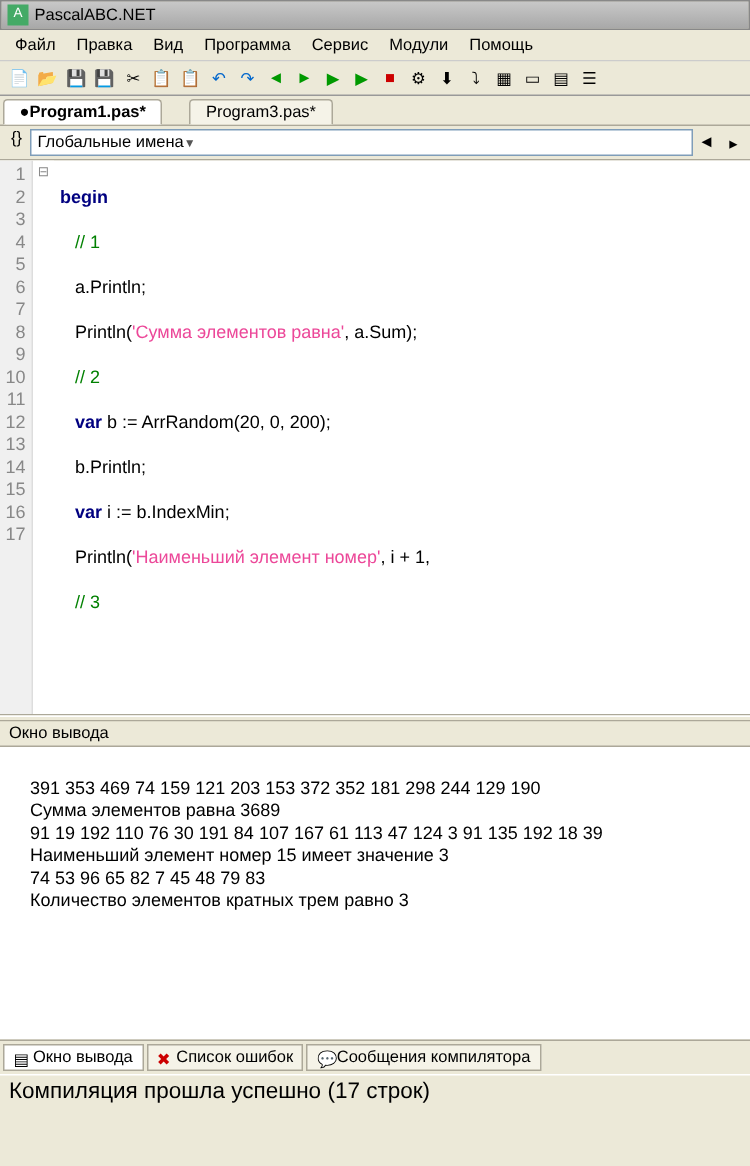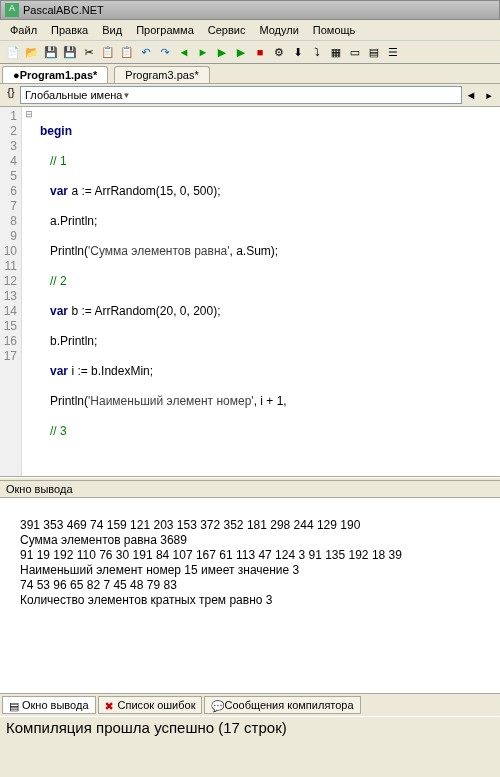--- a/index.html
+++ b/index.html
@@ -4,36 +4,36 @@
 <style>
 * { margin:0; padding:0; box-sizing:border-box; font-family:Tahoma,Arial,sans-serif; }
 body { background:#ece9d8; width:500px; height:777px; overflow:hidden; font-size:11px; }
 .titlebar { background:linear-gradient(#c8c8c8,#a8a8a8); height:20px; display:flex; align-items:center; padding:0 4px; border:1px solid #888; }
 .titlebar .ico { width:14px; height:14px; background:#4a6; margin-right:4px; font-size:9px; text-align:center; color:#fff; }
 .menubar { background:#ece9d8; padding:2px 4px; display:flex; gap:2px; border-bottom:1px solid #ccc; }
 .menubar span { padding:2px 6px; cursor:default; }
 .toolbar { background:#ece9d8; padding:2px 4px; display:flex; gap:1px; border-bottom:1px solid #999; flex-wrap:nowrap; overflow:hidden; }
 .tbtn { width:18px; height:18px; border:1px solid transparent; display:flex; align-items:center; justify-content:center; font-size:11px; }
 .tabs { background:#ece9d8; display:flex; padding:2px 2px 0 2px; border-bottom:1px solid #aca899; }
-.tab { background:#f5f3e8; border:1px solid #aca899; border-bottom:none; padding:2px 10px; margin-right:6px; font-size:11px; border-radius:3px 3px 0 0; }
+.tab { background:#f5f3e8; border:1px solid #aca899; border-bottom:none; padding:2px 10px; margin-right:18px; font-size:11px; border-radius:3px 3px 0 0; }
 .tab.active { background:#fff; font-weight:bold; }
 .scopebar { background:#ece9d8; display:flex; padding:2px; border-bottom:1px solid #aca899; }
 .scope-ico { width:18px; text-align:center; }
 .scope-sel { flex:1; background:#fff; border:1px solid #7f9db9; padding:1px 4px; font-size:11px; display:flex; align-items:center; }
 .scope-btns { display:flex; }
 .editor { background:#fff; height:370px; display:flex; font-family:'Courier New',monospace; font-size:12px; overflow:hidden; border-bottom:1px solid #aca899; }
 .gutter { background:#f0f0f0; color:#888; text-align:right; padding:2px 4px 2px 2px; border-right:1px solid #ddd; min-width:22px; }
 .gutter div { height:15px; line-height:15px; }
 .fold { width:14px; background:#fff; }
 .fold div { height:15px; line-height:15px; text-align:center; color:#888; font-size:9px; }
 .code { flex:1; padding:2px 4px; white-space:pre; line-height:15px; }
 .code div { height:15px; }
 .kw { color:#000080; font-weight:bold; }
 .cm { color:#008000; }
-.str { color:#404040; }
+.str { color:#ec4899; }
 .num { color:#000; }
 .splitter { height:4px; background:#ece9d8; border-top:1px solid #fff; border-bottom:1px solid #aca899; }
 .out-title { background:#ece9d8; padding:2px 6px; border-bottom:1px solid #aca899; font-size:11px; }
 .output { background:#fff; font-family:'Courier New',monospace; font-size:12px; padding:20px; height:195px; white-space:pre-wrap; line-height:14px; overflow:hidden; }
 .btabs { background:#ece9d8; display:flex; padding:2px; border-top:1px solid #aca899; }
 .btab { background:#f5f3e8; border:1px solid #aca899; padding:2px 6px; margin-right:2px; font-size:11px; display:flex; align-items:center; gap:3px; }
 .btab.active { background:#fff; }
 .bico { width:10px; height:10px; display:inline-block; }
 .status { background:#ece9d8; padding:2px 6px; font-size:15px; border-top:1px solid #fff; }
 .chev { font-size:8px; color:#555; }
@@ -116,21 +116,20 @@
       <div>15</div>
       <div>16</div>
       <div>17</div>
   </div>
   <div class="fold">
       <div>⊟</div>
     </div>
   <div class="code">
 <div><span class="kw">begin</span></div>
 <div><span class="cm">   // 1</span></div>
-<div><span>   </span><span class="kw">var</span><span> a := ArrRandom(</span><span class="num">15</span><span>, </span><span class="num">0</span><span>, </span><span class="num">500</span><span>);</span></div>
 <div><span>   a.Println;</span></div>
 <div><span>   Println(</span><span class="str">'Сумма элементов равна'</span><span>, a.Sum);</span></div>
 <div><span class="cm">   // 2</span></div>
 <div><span>   </span><span class="kw">var</span><span> b := ArrRandom(</span><span class="num">20</span><span>, </span><span class="num">0</span><span>, </span><span class="num">200</span><span>);</span></div>
 <div><span>   b.Println;</span></div>
 <div><span>   </span><span class="kw">var</span><span> i := b.IndexMin;</span></div>
 <div><span>   Println(</span><span class="str">'Наименьший элемент номер'</span><span>, i + </span><span class="num">1</span><span>,</span></div>
 <div><span class="cm">   // 3</span></div>
 
 

